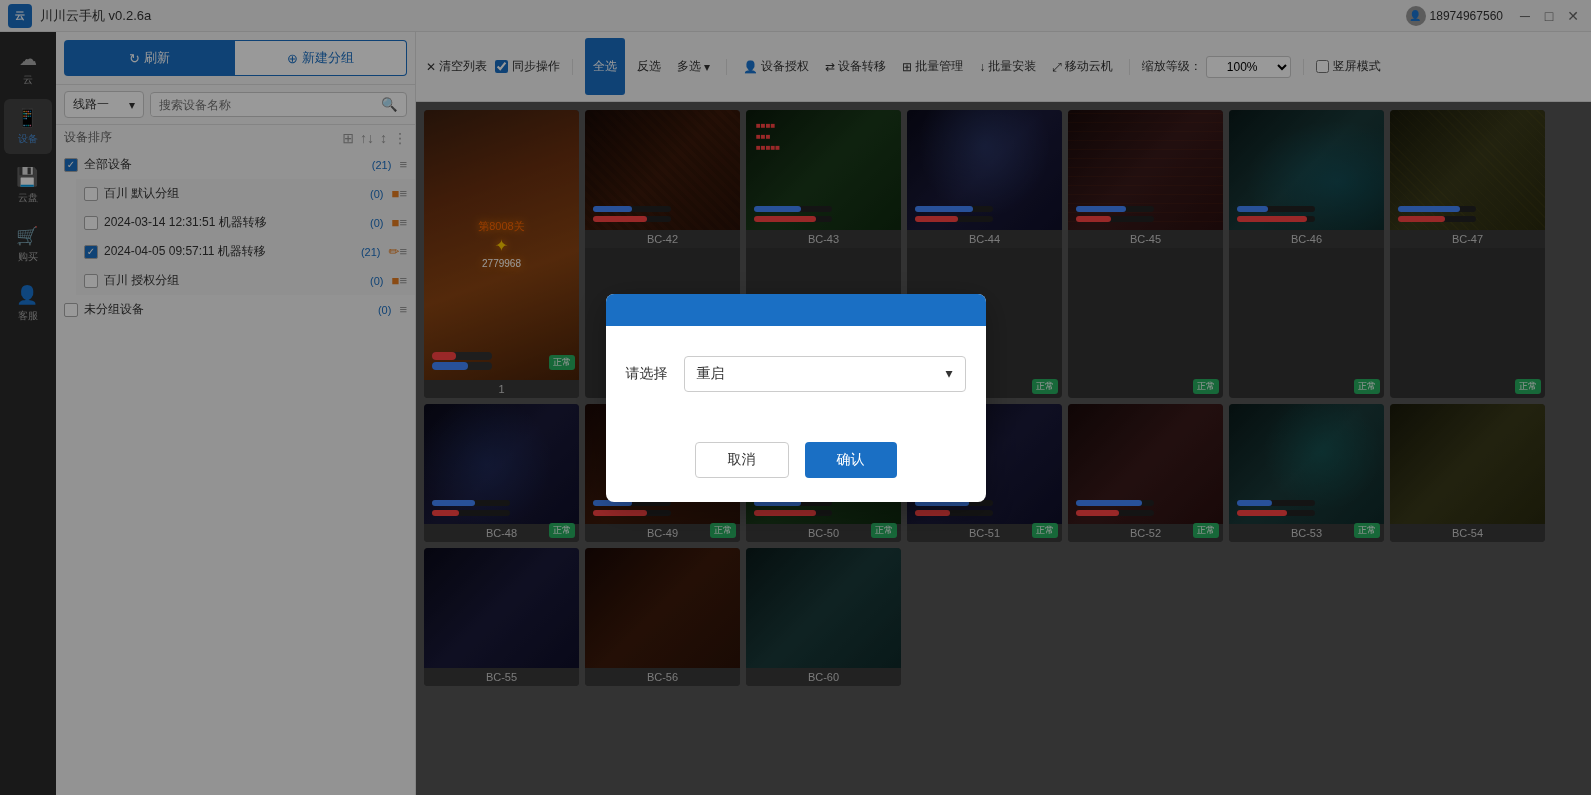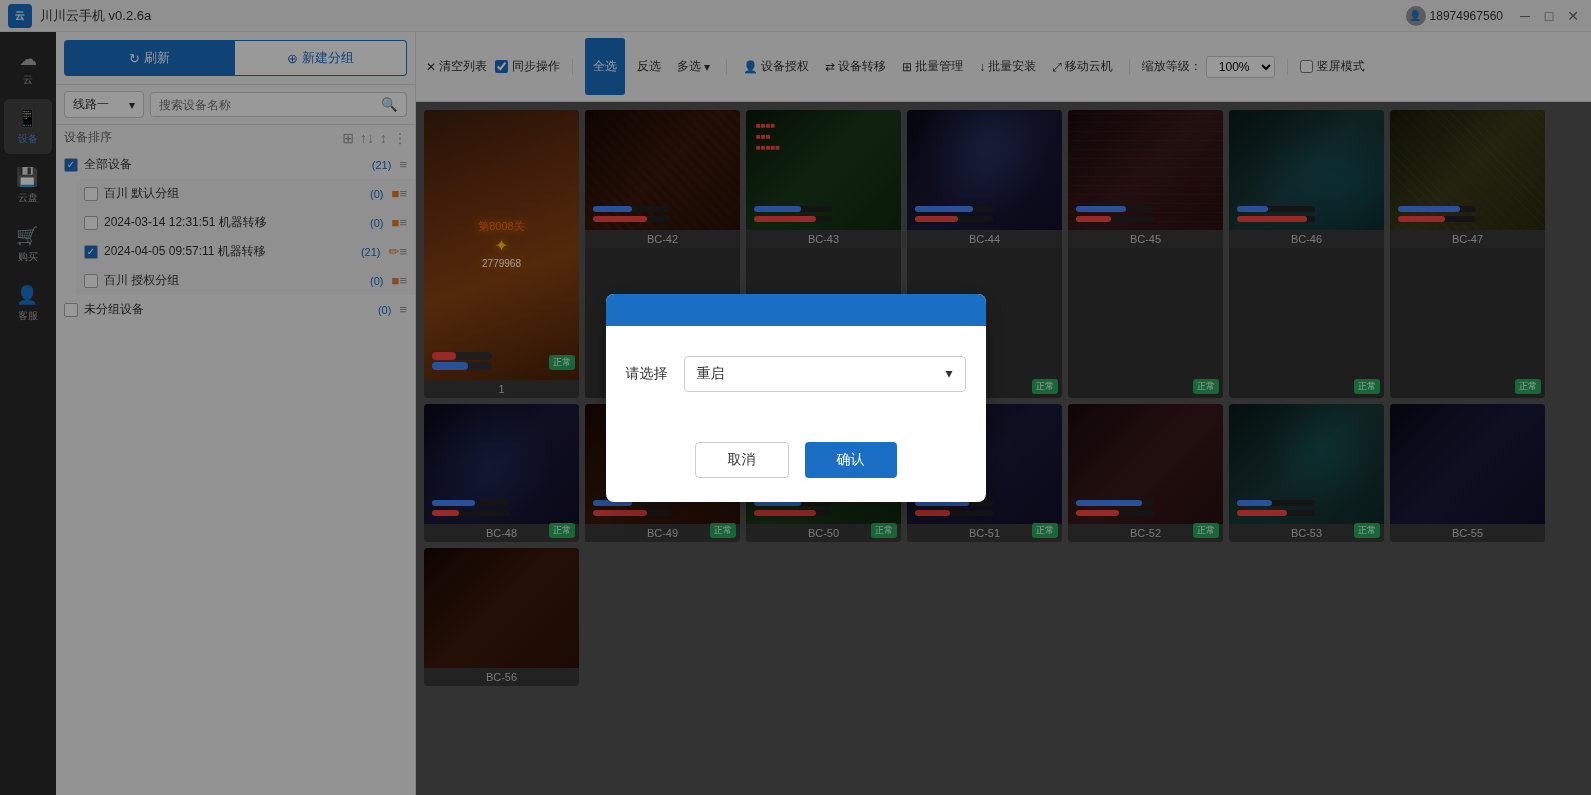--- a/index.html
+++ b/index.html
@@ -61,21 +61,21 @@
     
     .main-content { flex: 1; display: flex; flex-direction: column; background: #555; overflow: hidden; }
 
     
     .content-toolbar { display: flex; align-items: center; background: #f5f5f5; border-bottom: 1px solid #ddd; padding: 6px 10px; gap: 8px; flex-wrap: wrap; min-height: 40px; }
     .toolbar-item { display: flex; align-items: center; gap: 3px; font-size: 12px; color: #333; cursor: pointer; white-space: nowrap; }
     .toolbar-divider { width: 1px; height: 16px; background: #ddd; margin: 0 4px; }
     .toolbar-btn { border: none; background: transparent; cursor: pointer; display: flex; align-items: center; gap: 3px; font-size: 12px; color: #333; padding: 2px 4px; }
     .select-all-btn { background: #1a6fc4; color: white; border: none; border-radius: 3px; padding: 20px 8px; font-size: 12px; cursor: pointer; }
     .zoom-control { display: flex; align-items: center; gap: 4px; font-size: 12px; }
-    .zoom-select { border: 1px solid #ccc; border-radius: 3px; padding: 2px 8px; font-size: 12px; background: white; cursor: pointer; }
+    .zoom-select { border: 1px solid #ccc; border-radius: 3px; padding: 2px 16px; font-size: 12px; background: white; cursor: pointer; }
 
     
     .device-grid { flex: 1; overflow-y: auto; padding: 8px; display: flex; flex-wrap: wrap; gap: 6px; align-content: flex-start; background: #555; }
     .device-card { background: #333; border-radius: 4px; overflow: hidden; cursor: pointer; position: relative; width: 155px; }
     .device-card .device-thumb { width: 100%; height: 120px; background: #222; position: relative; overflow: hidden; }
     .device-card .device-label { text-align: center; padding: 3px; font-size: 11px; color: #ccc; background: #3a3a3a; }
     .device-card .status-badge { position: absolute; bottom: 4px; right: 4px; background: #27ae60; color: white; font-size: 9px; padding: 1px 4px; border-radius: 3px; }
     .device-card .check-badge { position: absolute; top: 4px; left: 4px; width: 16px; height: 16px; background: #1a6fc4; border-radius: 2px; display: flex; align-items: center; justify-content: center; color: white; font-size: 10px; }
 
     
@@ -480,36 +480,46 @@
               <div style="width:65%;height:100%;background:#ff4444;border-radius:3px;"></div>
             </div>
           <div style="position:absolute;bottom:18px;left:8px;width:50%;height:6px;background:#222;border-radius:3px;">
               <div style="width:45%;height:100%;background:#4488ff;border-radius:3px;"></div>
             </div>
         </div>
         <div class="status-badge">正常</div>
         <div class="device-label">BC-53</div>
       </div>
 
+      <div class="device-card">
+        <div class="check-badge">✓</div>
+        <div class="device-thumb" style="background:linear-gradient(135deg,#1a1a0a 0%,#3a3a1a 50%,#2a2a0f 100%);"></div>
+        <div class="device-label">BC-54</div>
+      </div>
 
       <div class="device-card">
         <div class="check-badge">✓</div>
         <div class="device-thumb" style="background:linear-gradient(135deg,#0a0a1a 0%,#1a1a3a 50%,#0f0f2a 100%);"></div>
         <div class="device-label">BC-55</div>
       </div>
 
       <div class="device-card">
         <div class="check-badge">✓</div>
         <div class="device-thumb" style="background:linear-gradient(135deg,#1a0805 0%,#3d1a0a 50%,#2c1208 100%);"></div>
         <div class="device-label">BC-56</div>
       </div>
 
 
 
 
+      <div class="device-card">
+        <div class="check-badge">✓</div>
+        <div class="device-thumb" style="background:linear-gradient(135deg,#0a1a1a 0%,#1a3a3a 50%,#0f2a2a 100%);"></div>
+        <div class="device-label">BC-60</div>
+      </div>
     </div>
   </div>
 </div>
 
 <div class="dialog-overlay">
   <div class="dialog">
     <div class="dialog-header">
       
     </div>
     <div class="dialog-body">

